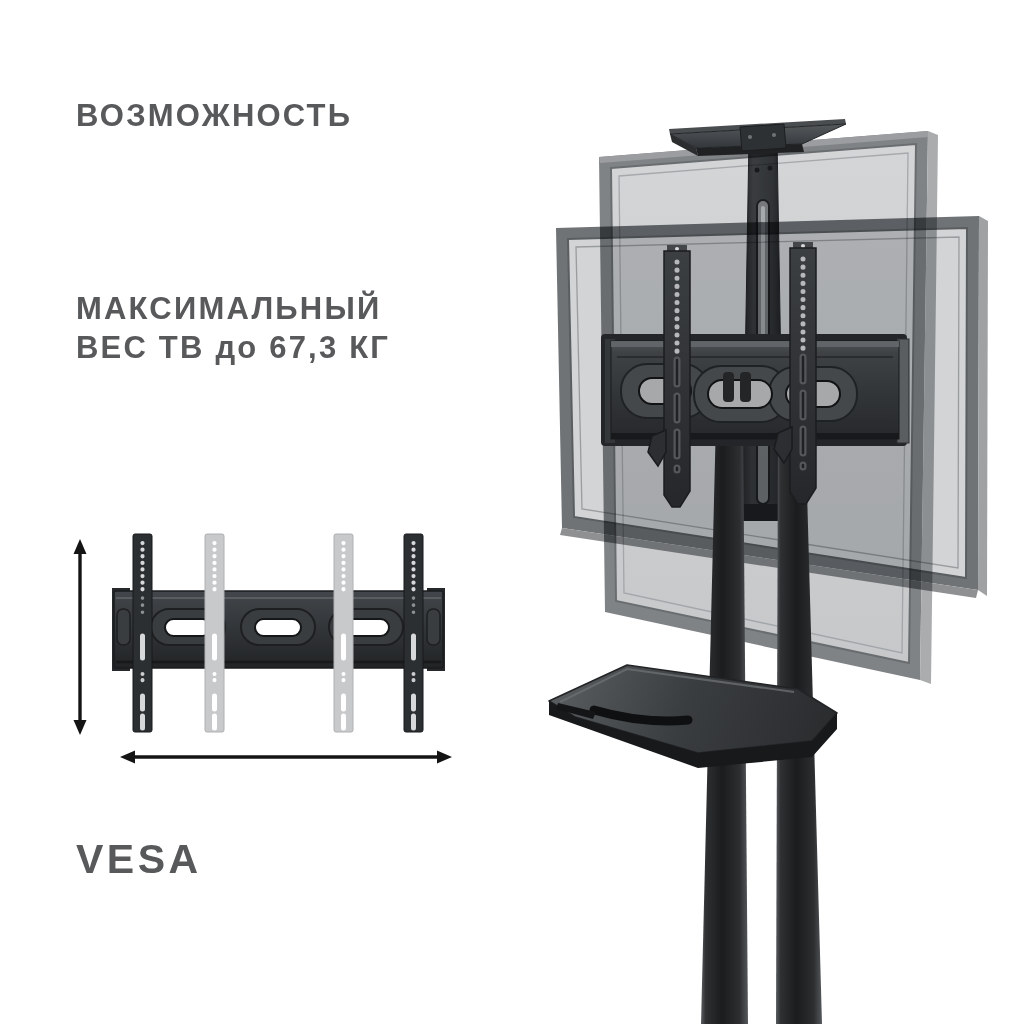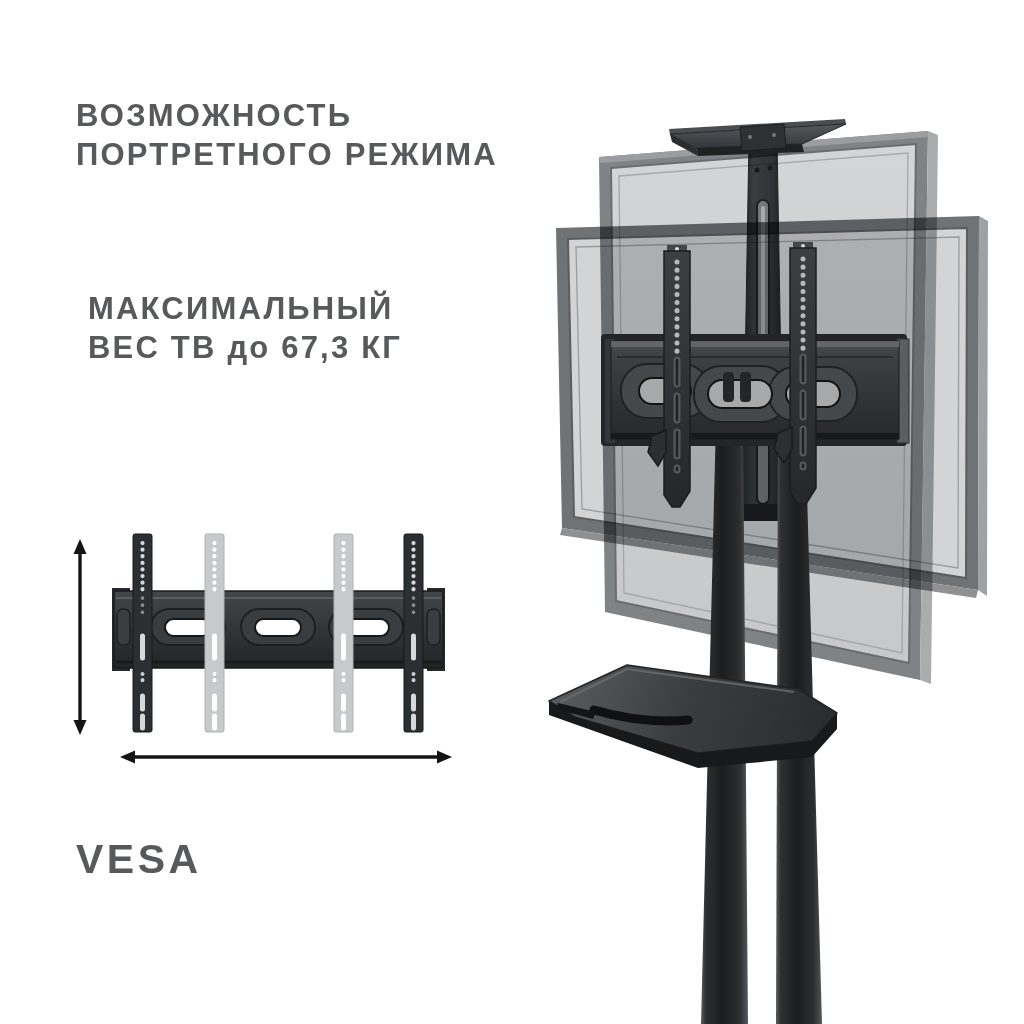--- a/index.html
+++ b/index.html
@@ -2,21 +2,21 @@
 <html><head>
 <meta charset="utf-8">
 <style>
   html,body{margin:0;padding:0;background:#ffffff;}
   .canvas{position:relative;width:1024px;height:1024px;background:#ffffff;overflow:hidden;
           font-family:"Liberation Sans","DejaVu Sans",sans-serif;}
   .stage{position:absolute;left:0;top:0;width:1024px;height:1024px;}
   .txt{position:absolute;color:#58595b;font-weight:700;white-space:nowrap;}
   .feature{font-size:31px;line-height:39px;letter-spacing:2.2px;}
   .t-portrait{left:76px;top:96px;}
-  .t-weight{left:88px;top:289px;}
+  .t-weight{left:76px;top:289px;}
   .t-vesa-head{left:76px;top:836px;font-size:41px;line-height:46px;letter-spacing:3.5px;}
   .t-vesa-sizes{left:76px;top:864px;font-size:31px;line-height:35px;letter-spacing:2.2px;}
   .tv-multiply{mix-blend-mode:multiply;}
 </style>
 </head>
 <body>
 
 <div class="canvas">
 
   <svg class="stage" viewBox="0 0 1024 1024" xmlns="http://www.w3.org/2000/svg">
@@ -222,21 +222,20 @@
         <polyline points="560,702 627,669 794,692" fill="none" stroke="#6b6e71" stroke-width="2" opacity="0.8"></polyline>
         <polygon points="549,701 575,717 698,753 812,741 837,713 837,729 812,757 698,768 549,715" fill="#17191b"></polygon>
         <path d="M594,710 Q642,724 688,720" fill="none" stroke="#0f1011" stroke-width="9" stroke-linecap="round"></path>
         <polygon points="558,703 596,712 593,719 556,709" fill="#141517"></polygon>
       </g>
     </g>
   </svg>
 
   <div class="txt feature t-portrait">
     <div>ВОЗМОЖНОСТЬ</div>
-    <div>ПОРТРЕТНОГО РЕЖИМА</div>
   </div>
 
   <div class="txt feature t-weight">
     <div>МАКСИМАЛЬНЫЙ</div>
     <div>ВЕС ТВ до 67,3 КГ</div>
   </div>
 
   <div class="txt t-vesa-head">VESA</div>
 
 

